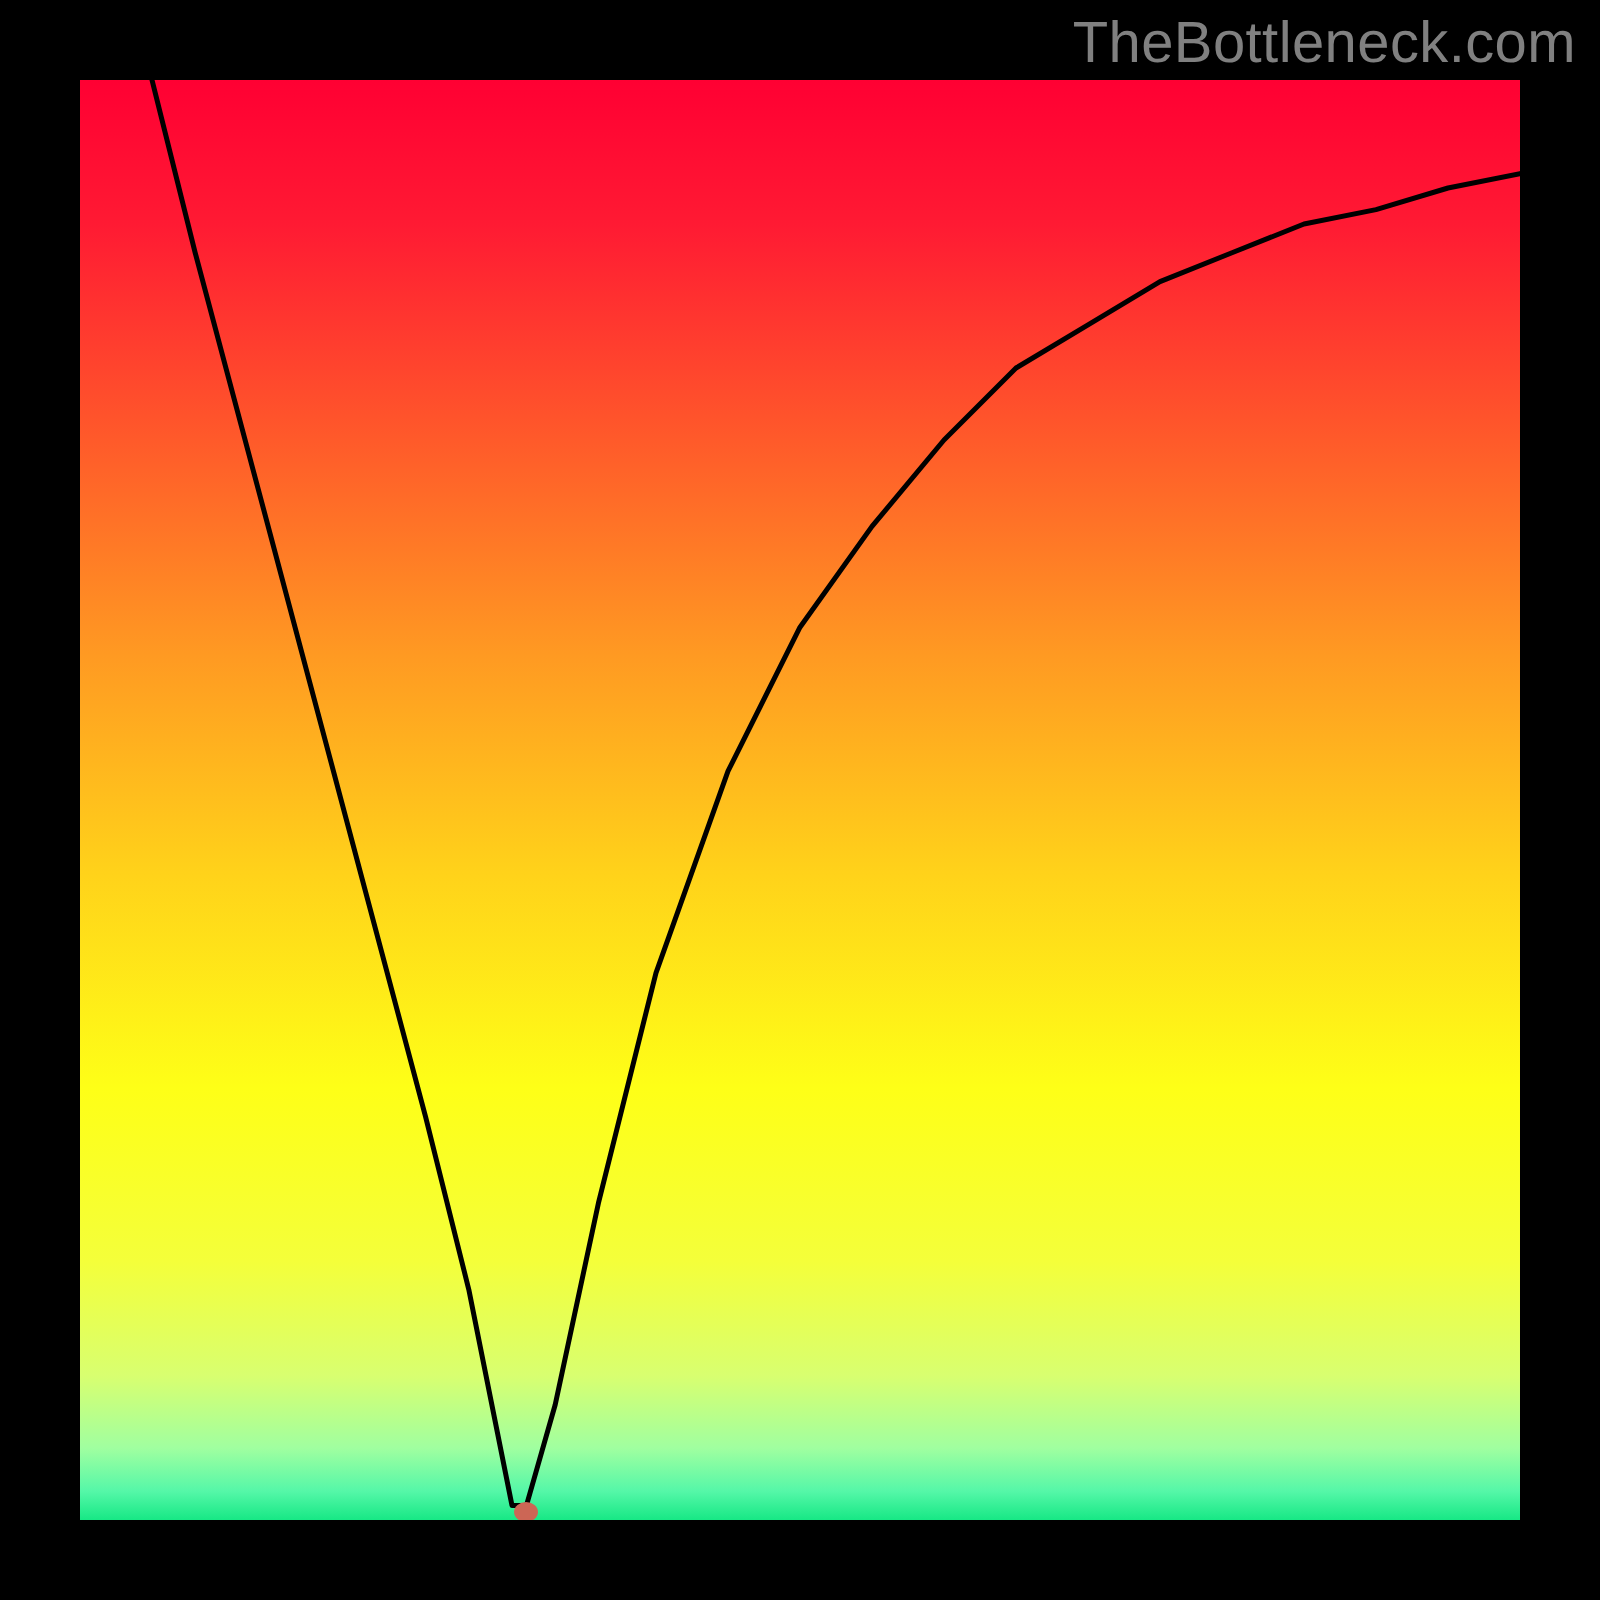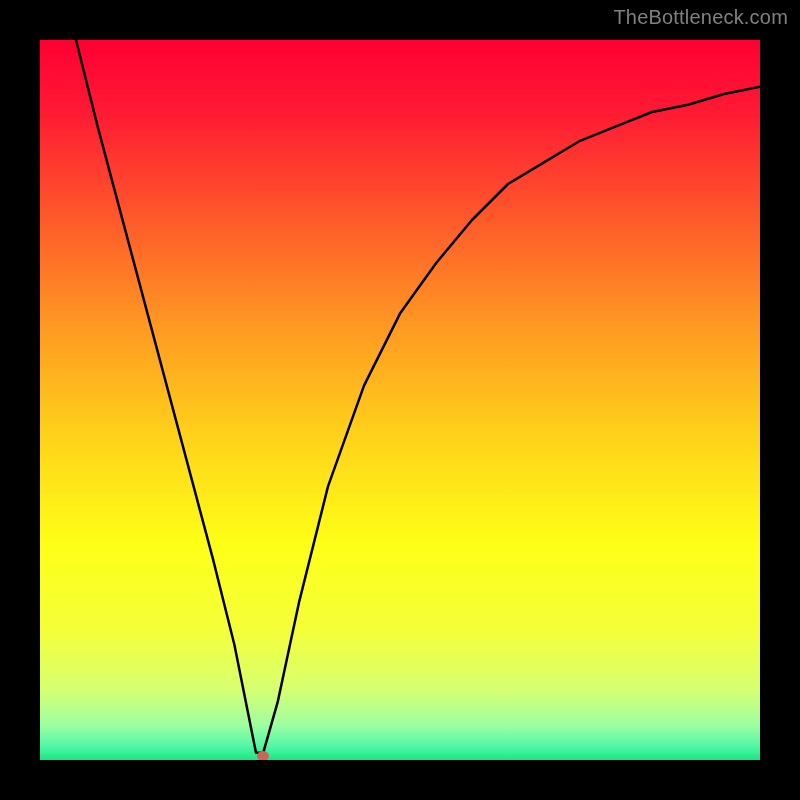--- a/index.html
+++ b/index.html
@@ -26,21 +26,21 @@
   }
   .gradient {
     position: absolute;
     left: 0; top: 0; width: 100%; height: 100%;
   }
   .watermark {
     position: absolute;
     top: 6px;
     right: 12px;
     color: #808080;
-    font-size: 20px;
+    font-size: 29px;
     font-weight: 500;
     letter-spacing: 0.2px;
   }
   .curve {
     position: absolute;
     left: 0; top: 0;
     width: 100%;
     height: 100%;
   }
   .marker {

